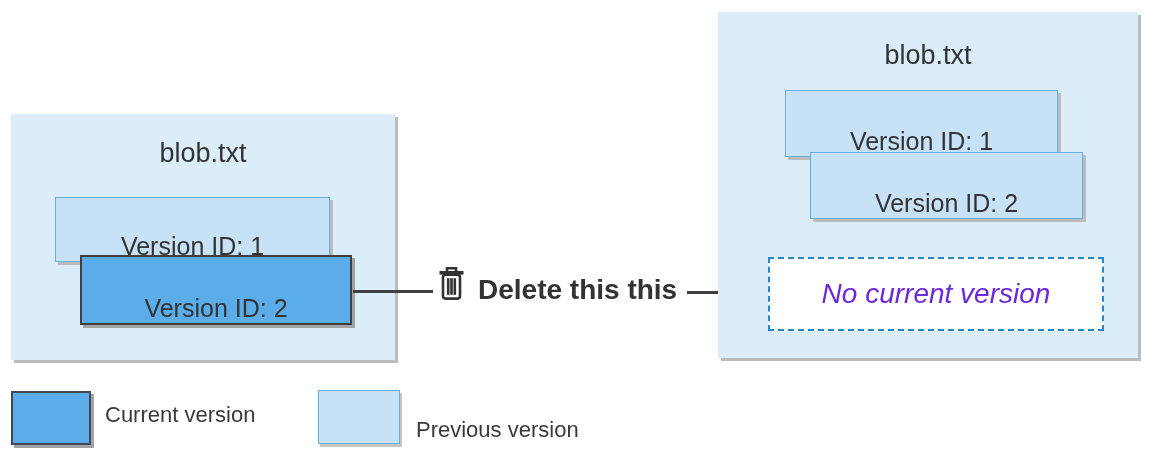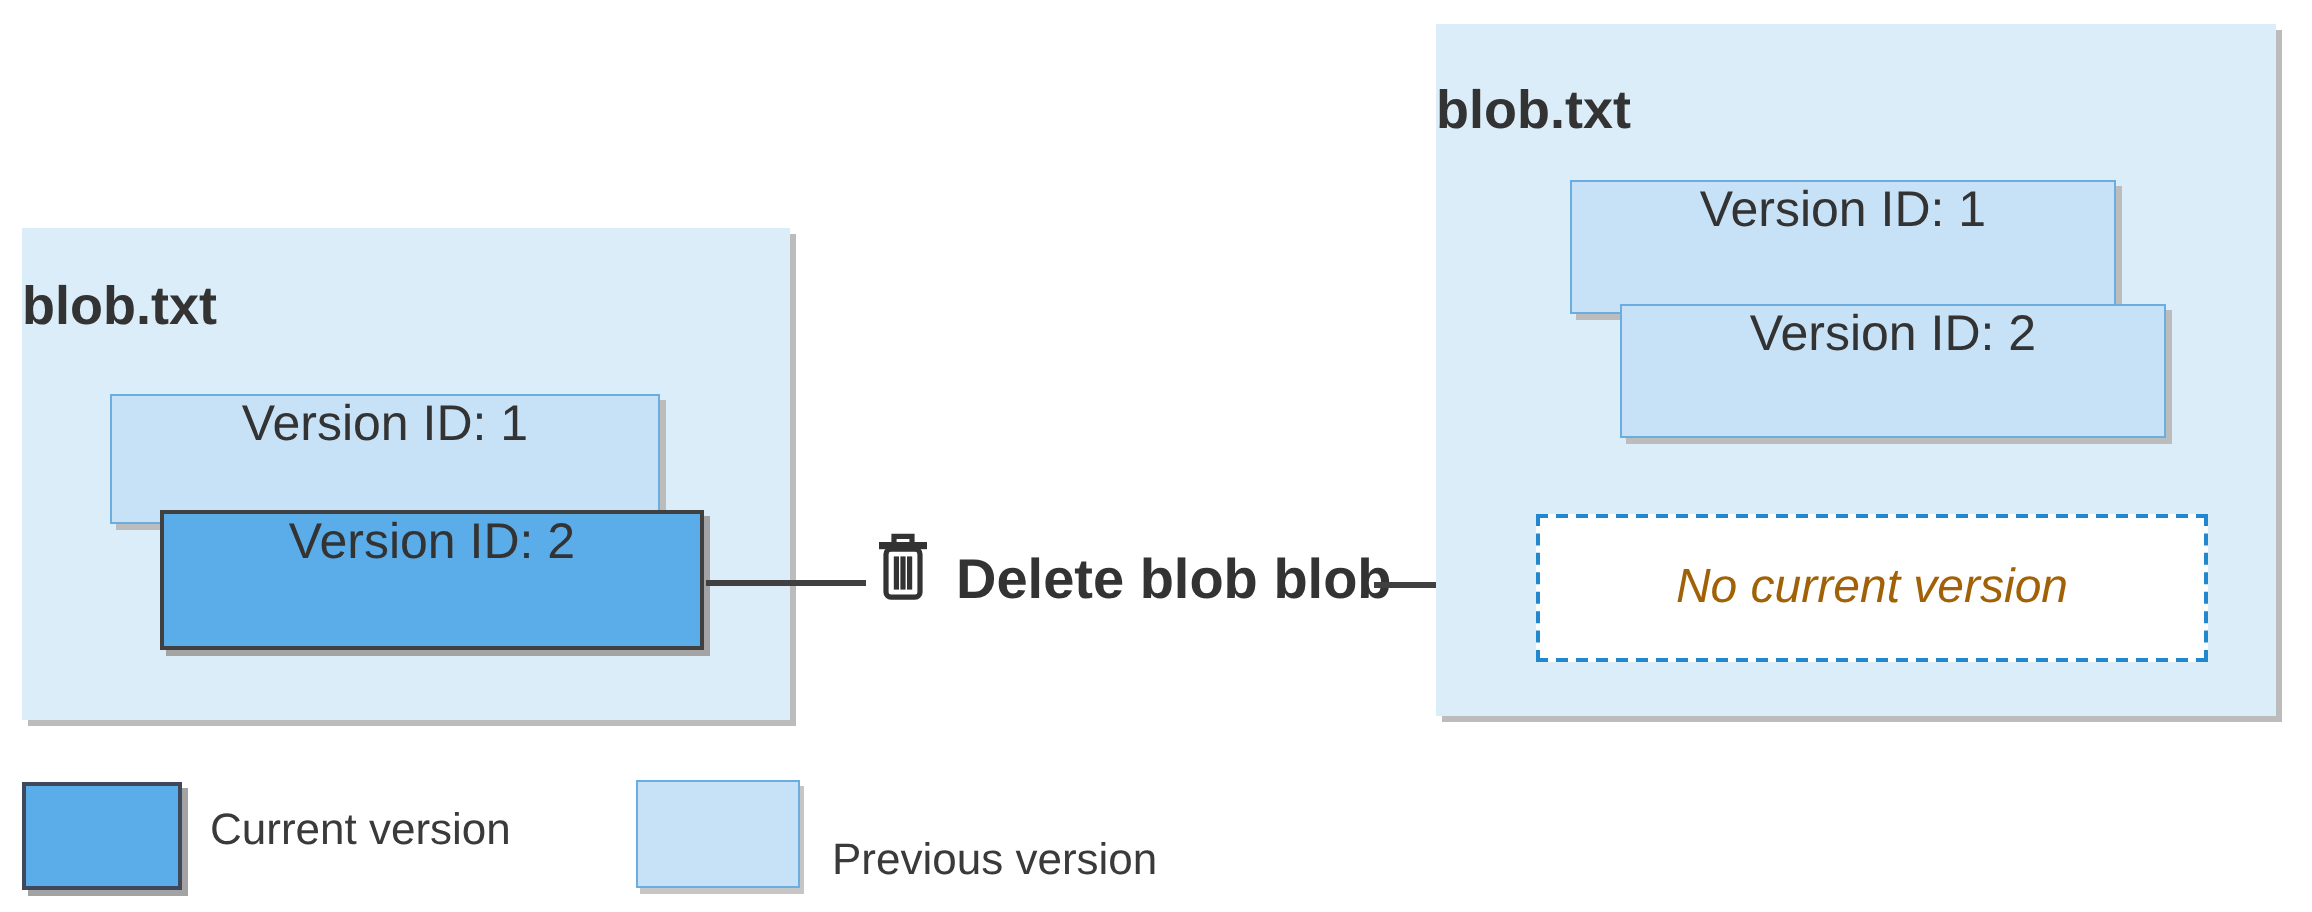--- a/index.html
+++ b/index.html
@@ -3,40 +3,40 @@
 <meta charset="utf-8">
 <style>
   html,body{margin:0;padding:0;background:#ffffff;}
   body{font-family:"Liberation Sans", sans-serif;color:#333333;}
   .canvas{position:relative;width:1156px;height:456px;background:#ffffff;overflow:hidden;}
 
   
   .blob-container{position:absolute;background:#daedf8;box-shadow:3px 3px 0 #bcbcbc;}
   .blob-container.left{left:11px;top:114px;width:384px;height:246px;}
   .blob-container.right{left:718px;top:12px;width:420px;height:346px;}
-  .blob-title{position:absolute;left:0;width:100%;font-size:27px;color:#333333;font-weight:bold;}
+  .blob-title{position:absolute;left:0;width:100%;text-align:center;font-size:27px;color:#333333;}
   .left .blob-title{top:24px;}
   .right .blob-title{top:28px;}
 
   
-  .version-box{position:absolute;display:flex;align-items:flex-start;justify-content:center;
+  .version-box{position:absolute;display:flex;align-items:flex-end;justify-content:center;
                font-size:25px;color:#333333;}
   .version-box.previous{background:#c7e2f7;border:1px solid #6badde;box-shadow:3px 3px 0 #bcbcbc;}
   .version-box.current{background:#5badea;border:2px solid #404040;box-shadow:3px 3px 0 #a3a3a3;}
 
   .v1-left{left:44px;top:83px;width:273px;height:63px;}
   .v2-left{left:69px;top:141px;width:268px;height:66px;}
   .v1-right{left:67px;top:78px;width:271px;height:65px;}
   .v2-right{left:92px;top:140px;width:271px;height:65px;}
 
   
   .no-current-box{position:absolute;left:50px;top:245px;width:332px;height:70px;
                   background:#ffffff;border:2px dashed #2287cf;
                   display:flex;align-items:center;justify-content:center;
-                  font-size:24px;font-style:italic;color:#a16207;}
+                  font-size:28px;font-style:italic;color:#6d28d9;}
 
   
   .conn-line{position:absolute;height:3px;background:#404040;}
   .line-a{left:353px;top:290px;width:80px;}
   .line-b{left:687px;top:291px;width:70px;}
   .arrow-head{position:absolute;left:755px;top:283px;width:0;height:0;
               border-left:15px solid #404040;border-top:9px solid transparent;border-bottom:9px solid transparent;}
   .trash{position:absolute;left:436px;top:265px;}
   .action-label{position:absolute;left:478px;top:274px;font-size:28px;font-weight:bold;color:#333333;white-space:nowrap;}
 
@@ -69,21 +69,21 @@
   <div class="trash">
     <svg width="31" height="37" viewBox="0 0 31 37" fill="none" stroke="#333333" stroke-width="2.6" stroke-linecap="square">
       <path d="M11 6 V3.2 H20 V6"></path>
       <rect x="3.5" y="6" width="24" height="3.6" fill="#333333" stroke="none"></rect>
       <rect x="7" y="9.6" width="17" height="24" rx="2.5"></rect>
       <line x1="12.2" y1="14.5" x2="12.2" y2="28.5"></line>
       <line x1="15.5" y1="14.5" x2="15.5" y2="28.5"></line>
       <line x1="18.8" y1="14.5" x2="18.8" y2="28.5"></line>
     </svg>
   </div>
-  <div class="action-label">Delete blob blob</div>
+  <div class="action-label">Delete this this</div>
   <div class="conn-line line-b"></div>
   <div class="arrow-head"></div>
 
   <div class="blob-container right">
     <div class="blob-title">blob.txt</div>
     <div class="version-box previous v1-right">
       <span>Version ID: 1</span>
     </div>
     <div class="version-box previous v2-right">
       <span>Version ID: 2</span>

